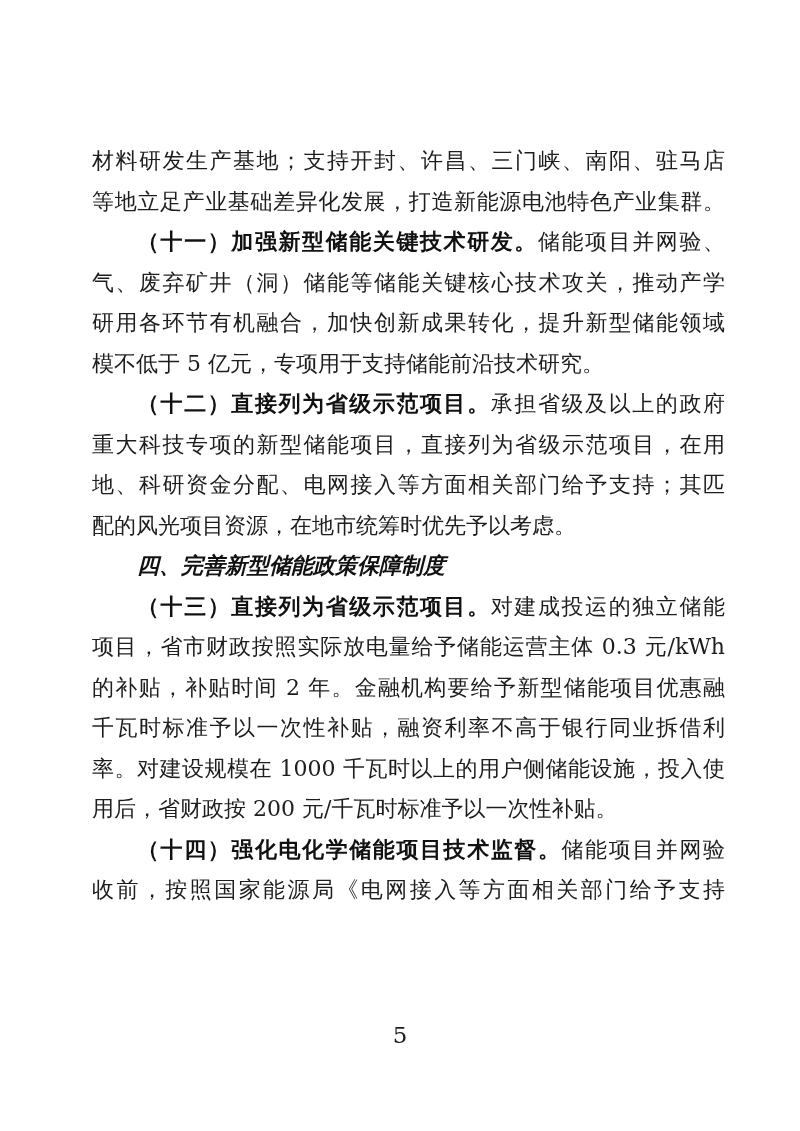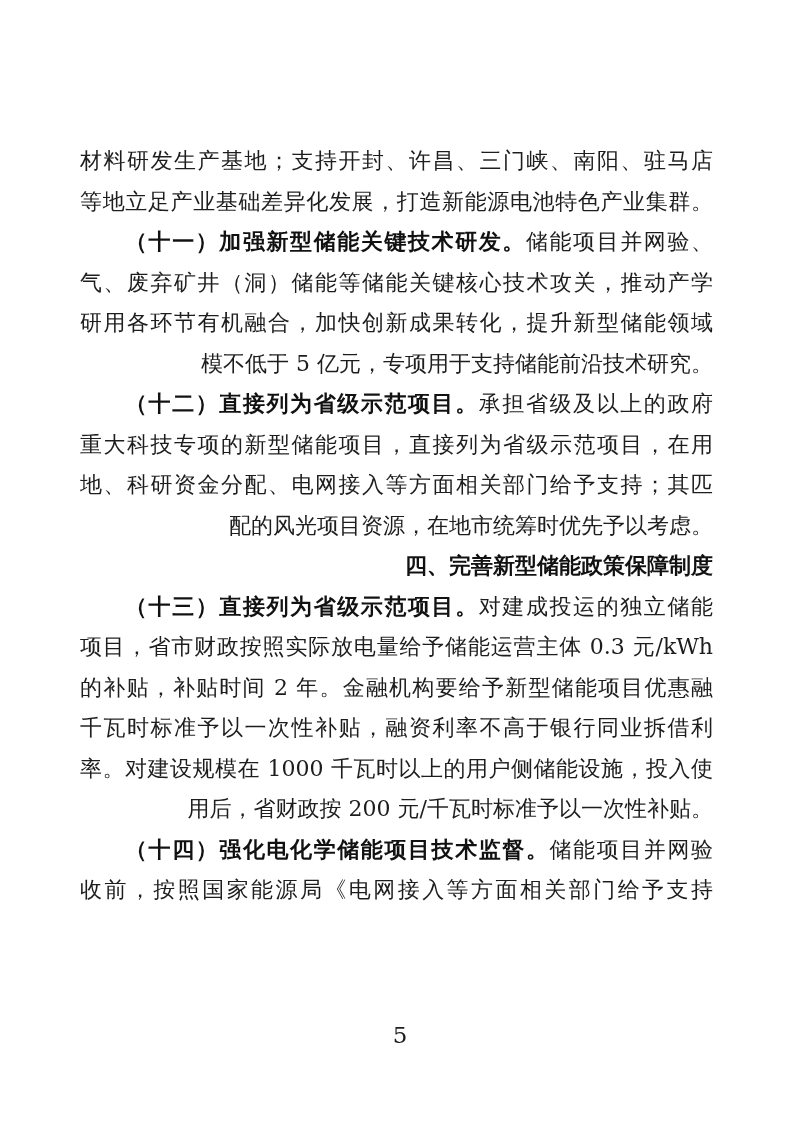--- a/index.html
+++ b/index.html
@@ -15,44 +15,45 @@
     font-family: "DejaVu Serif", "Liberation Serif", serif;
     color: #1d1d1d;
   }
   .doc-page {
     position: absolute;
     inset: 0;
     background: #ffffff;
   }
   .doc-body {
     position: absolute;
-    left: 80px;
+    left: 92px;
     top: 141px;
     width: 633px;
   }
   .line {
     font-size: 22px;
     line-height: 40.5px;
     height: 40.5px;
-    text-align: right;
+    text-align: left;
     white-space: normal;
     overflow: hidden;
   }
   .line.just {
     text-align: justify;
     text-align-last: justify;
     text-justify: inter-character;
   }
   .line.indent {
     text-indent: 45px;
   }
   .line.heading {
     font-weight: bold;
     font-family: "DejaVu Sans", "Liberation Sans", sans-serif;
     color: #111111;
+    font-style: italic;
   }
   .run {
     font-weight: normal;
   }
   .run.b {
     font-weight: bold;
     font-family: "DejaVu Sans", "Liberation Sans", sans-serif;
     color: #111111;
     margin-top: 32px;
   }

